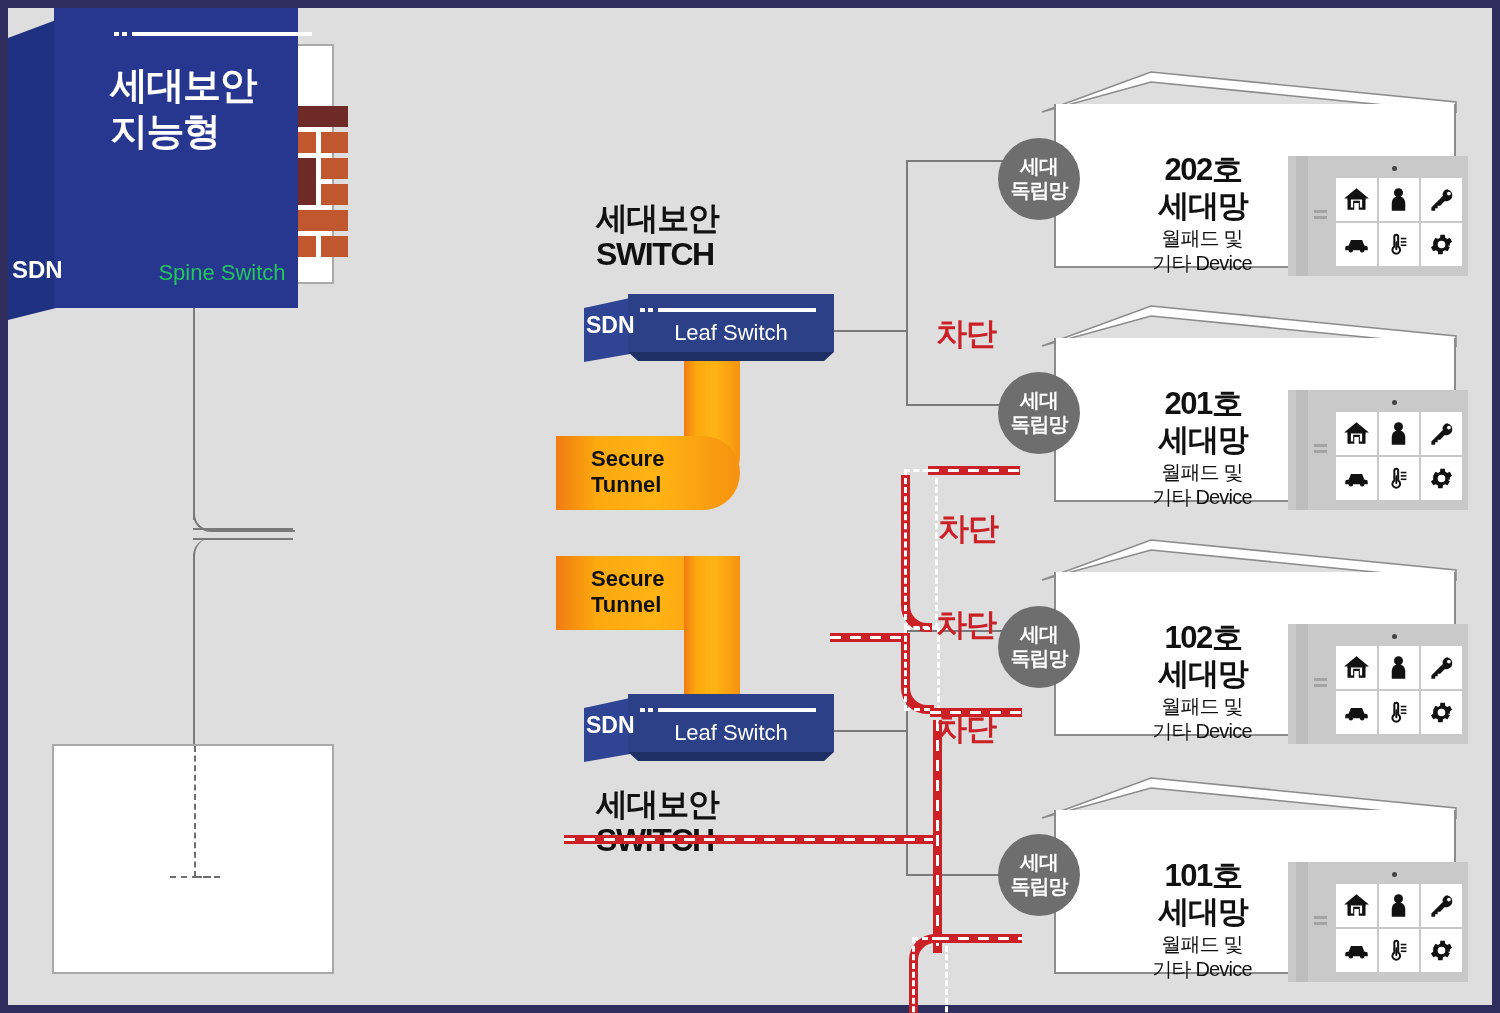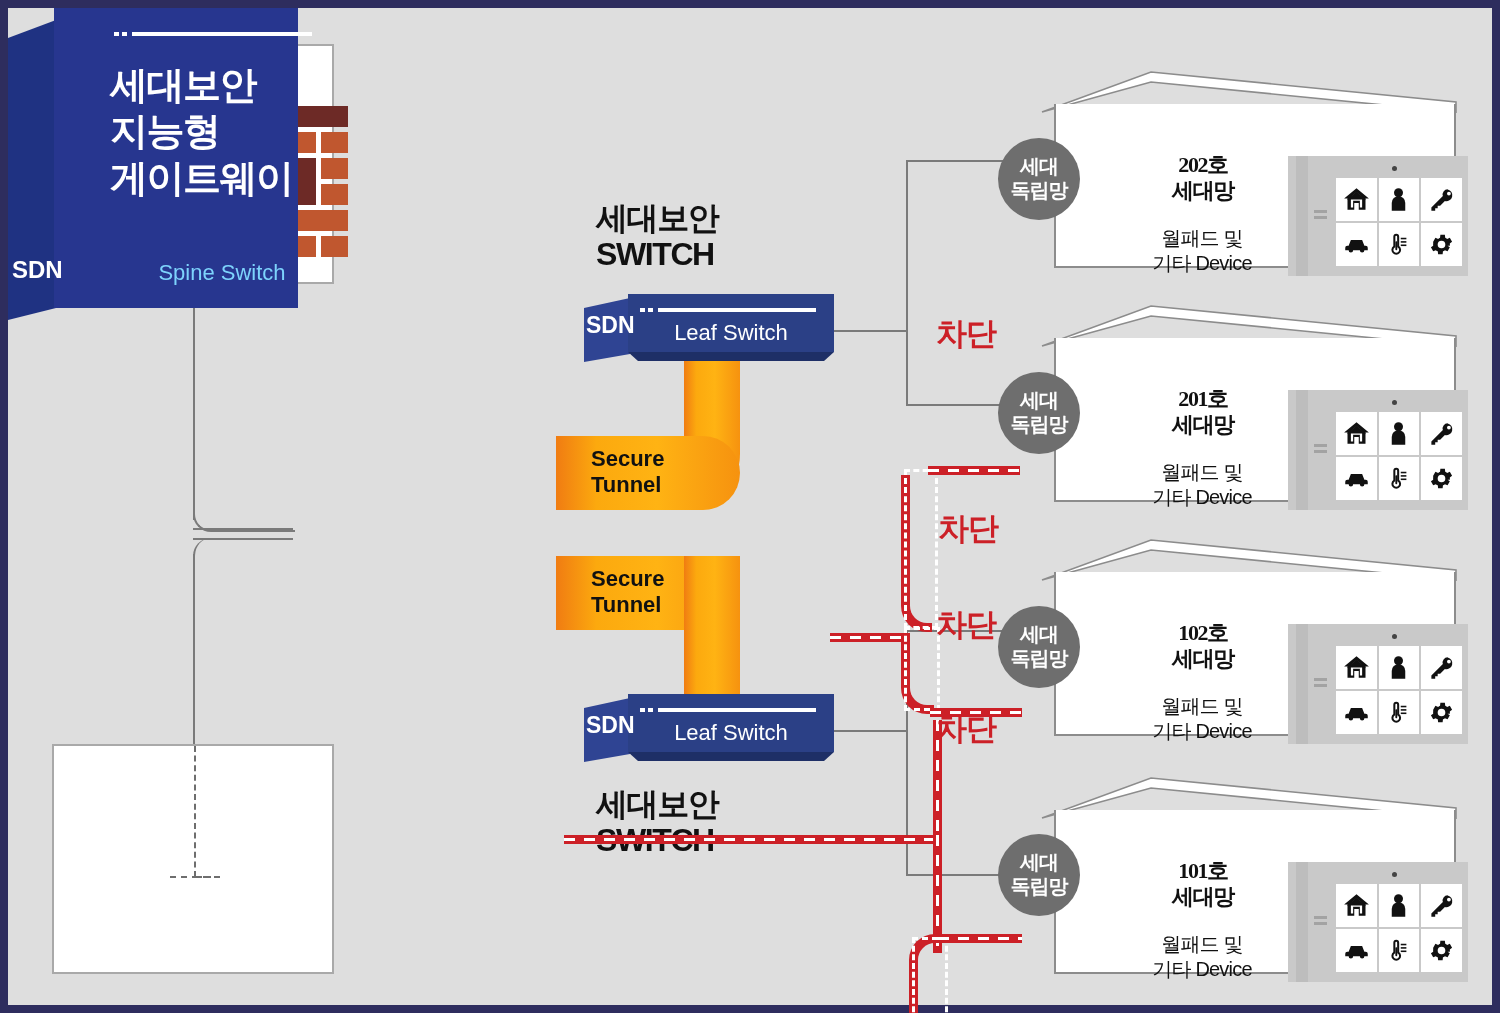--- a/index.html
+++ b/index.html
@@ -76,21 +76,21 @@
   #spine-title{
     position:absolute;left:56px;top:54px;width:228px;
     color:#fff;font-size:38px;font-weight:bold;line-height:1.22;letter-spacing:-1.5px;
   }
   #spine-sdn{
     position:absolute;left:4px;top:248px;width:44px;text-align:center;
     color:#fff;font-size:24px;font-weight:bold;
   }
   #spine-sub{
     position:absolute;left:46px;top:252px;width:244px;text-align:center;
-    color:#7dd3fc;font-size:22px;
+    color:#22c55e;font-size:22px;
   }
 
   
   .leaf{position:absolute;width:250px;height:68px;}
   .leaf-left{
     position:absolute;left:0;top:4px;width:46px;height:64px;background:#2f4493;
     clip-path:polygon(0 10px,46px 0,46px 56px,0 64px);
   }
   .leaf-front{position:absolute;left:44px;top:0;width:206px;height:58px;background:#2b4086;}
   .leaf-front::after{
@@ -147,21 +147,21 @@
 
   
   .house{position:absolute;width:430px;height:200px;}
   .house-body{
     position:absolute;left:28px;top:36px;width:402px;height:164px;
     background:#fff;border:2px solid #8c8c8c;border-top:none;box-sizing:border-box;
   }
   .roof{position:absolute;left:0;top:0;width:430px;height:50px;overflow:visible;}
   .house-no{
     position:absolute;left:72px;top:48px;width:150px;text-align:center;
-    font-size:22px;font-weight:bold;color:#111;line-height:1.16;letter-spacing:-1.4px;font-family:Liberation Serif, serif;
+    font-size:31px;font-weight:bold;color:#111;line-height:1.16;letter-spacing:-1.4px;
   }
   .house-sub{
     position:absolute;left:60px;top:122px;width:172px;text-align:center;
     font-size:20px;color:#111;line-height:1.24;letter-spacing:-0.8px;
   }
   .wallpad{
     position:absolute;left:232px;top:52px;width:180px;height:120px;background:#c9c9c9;
   }
   .wallpad .spine-strip{position:absolute;left:8px;top:0;width:12px;height:120px;background:#bdbdbd;}
   .wallpad .grip{position:absolute;left:26px;top:54px;width:13px;height:3px;background:#a3a3a3;}
@@ -262,21 +262,20 @@
 
   <div id="spine">
     <div id="spine-left"></div>
     <div id="spine-front">
       <div id="spine-topdot1"></div>
       <div id="spine-topdot2"></div>
       <div id="spine-topline"></div>
       <div id="spine-title">
         <span>세대보안</span><br>
         <span>지능형</span><br>
-        <span>게이트웨이</span>
       </div>
       <div id="spine-sub">Spine Switch</div>
     </div>
     <div id="spine-sdn">SDN</div>
   </div>
 
   <div class="leaf" style="left:576px;top:286px;">
     <div class="leaf-left"></div>
     <div class="leaf-front">
       <div class="leaf-d1"></div>

